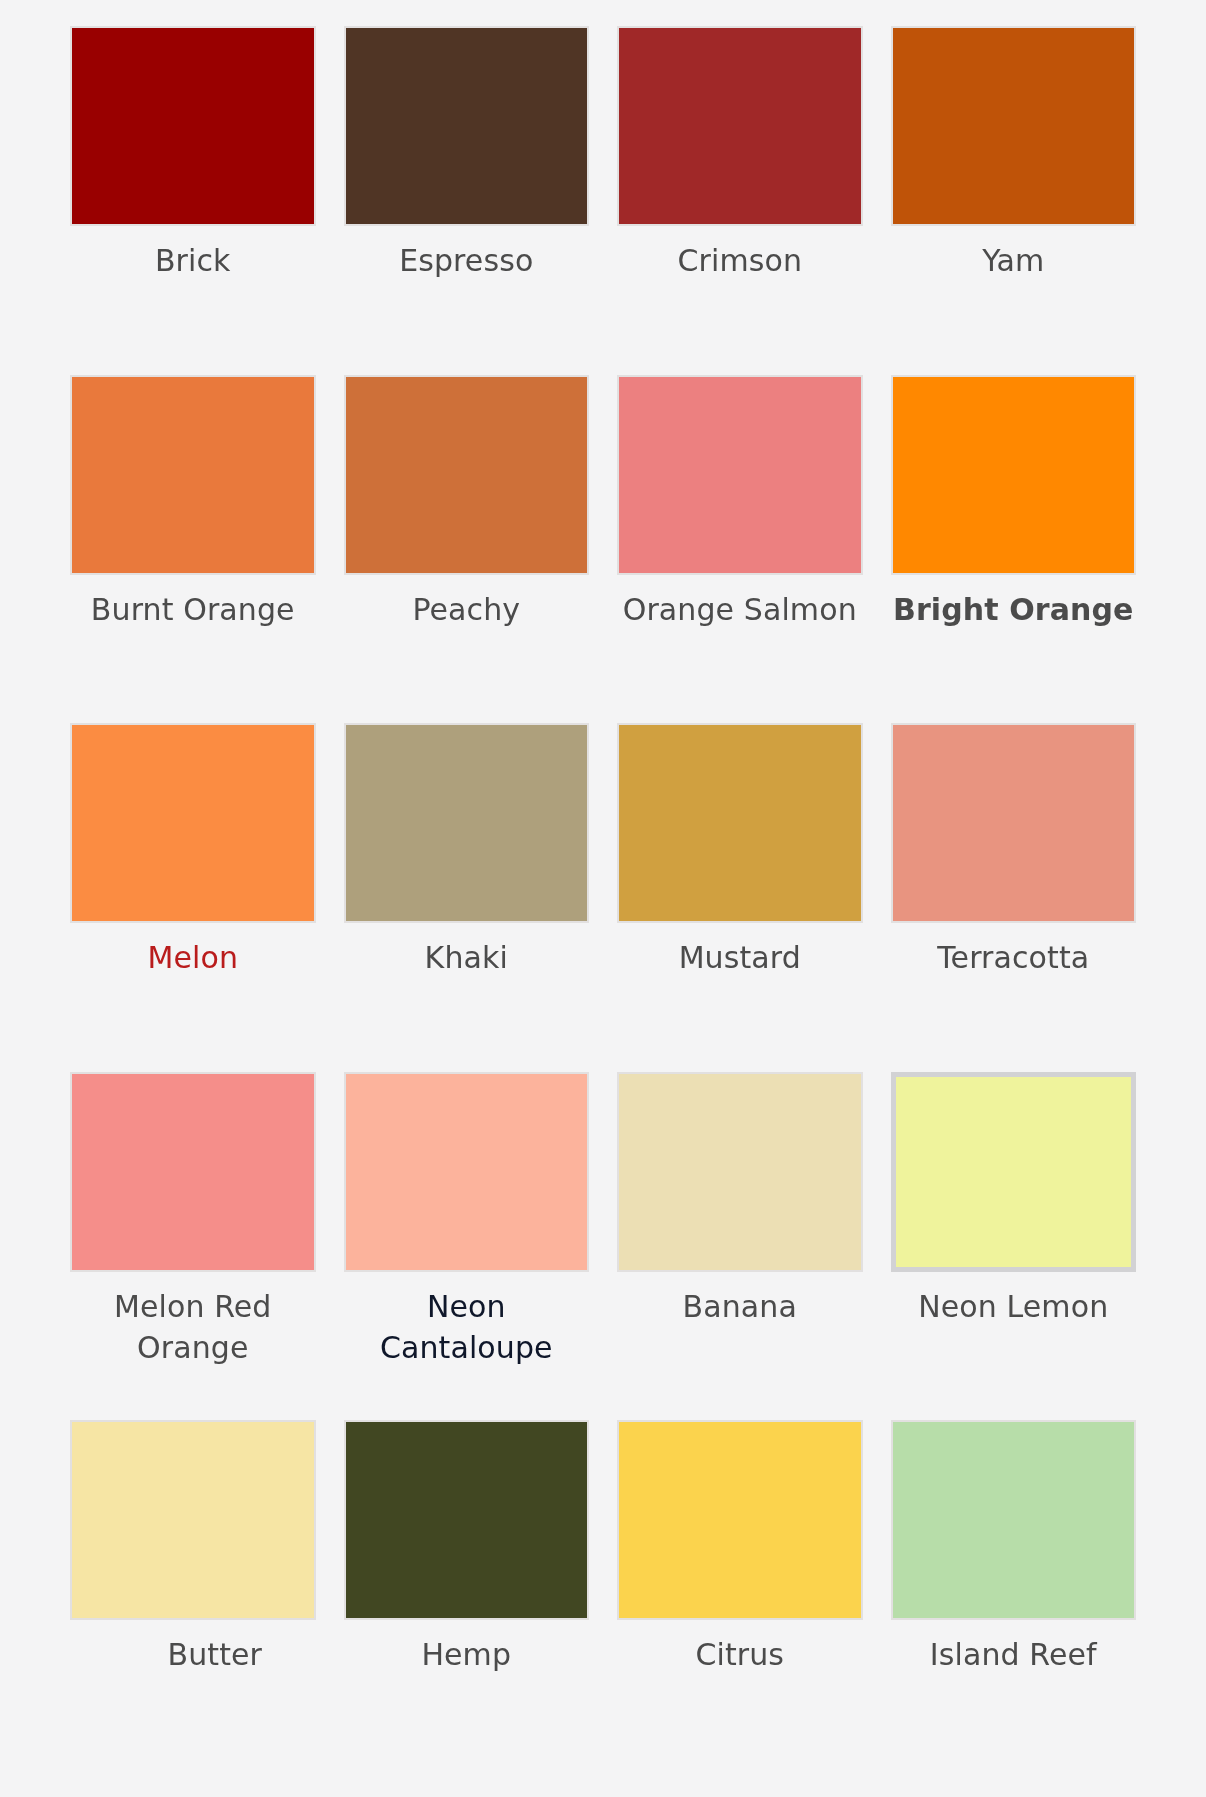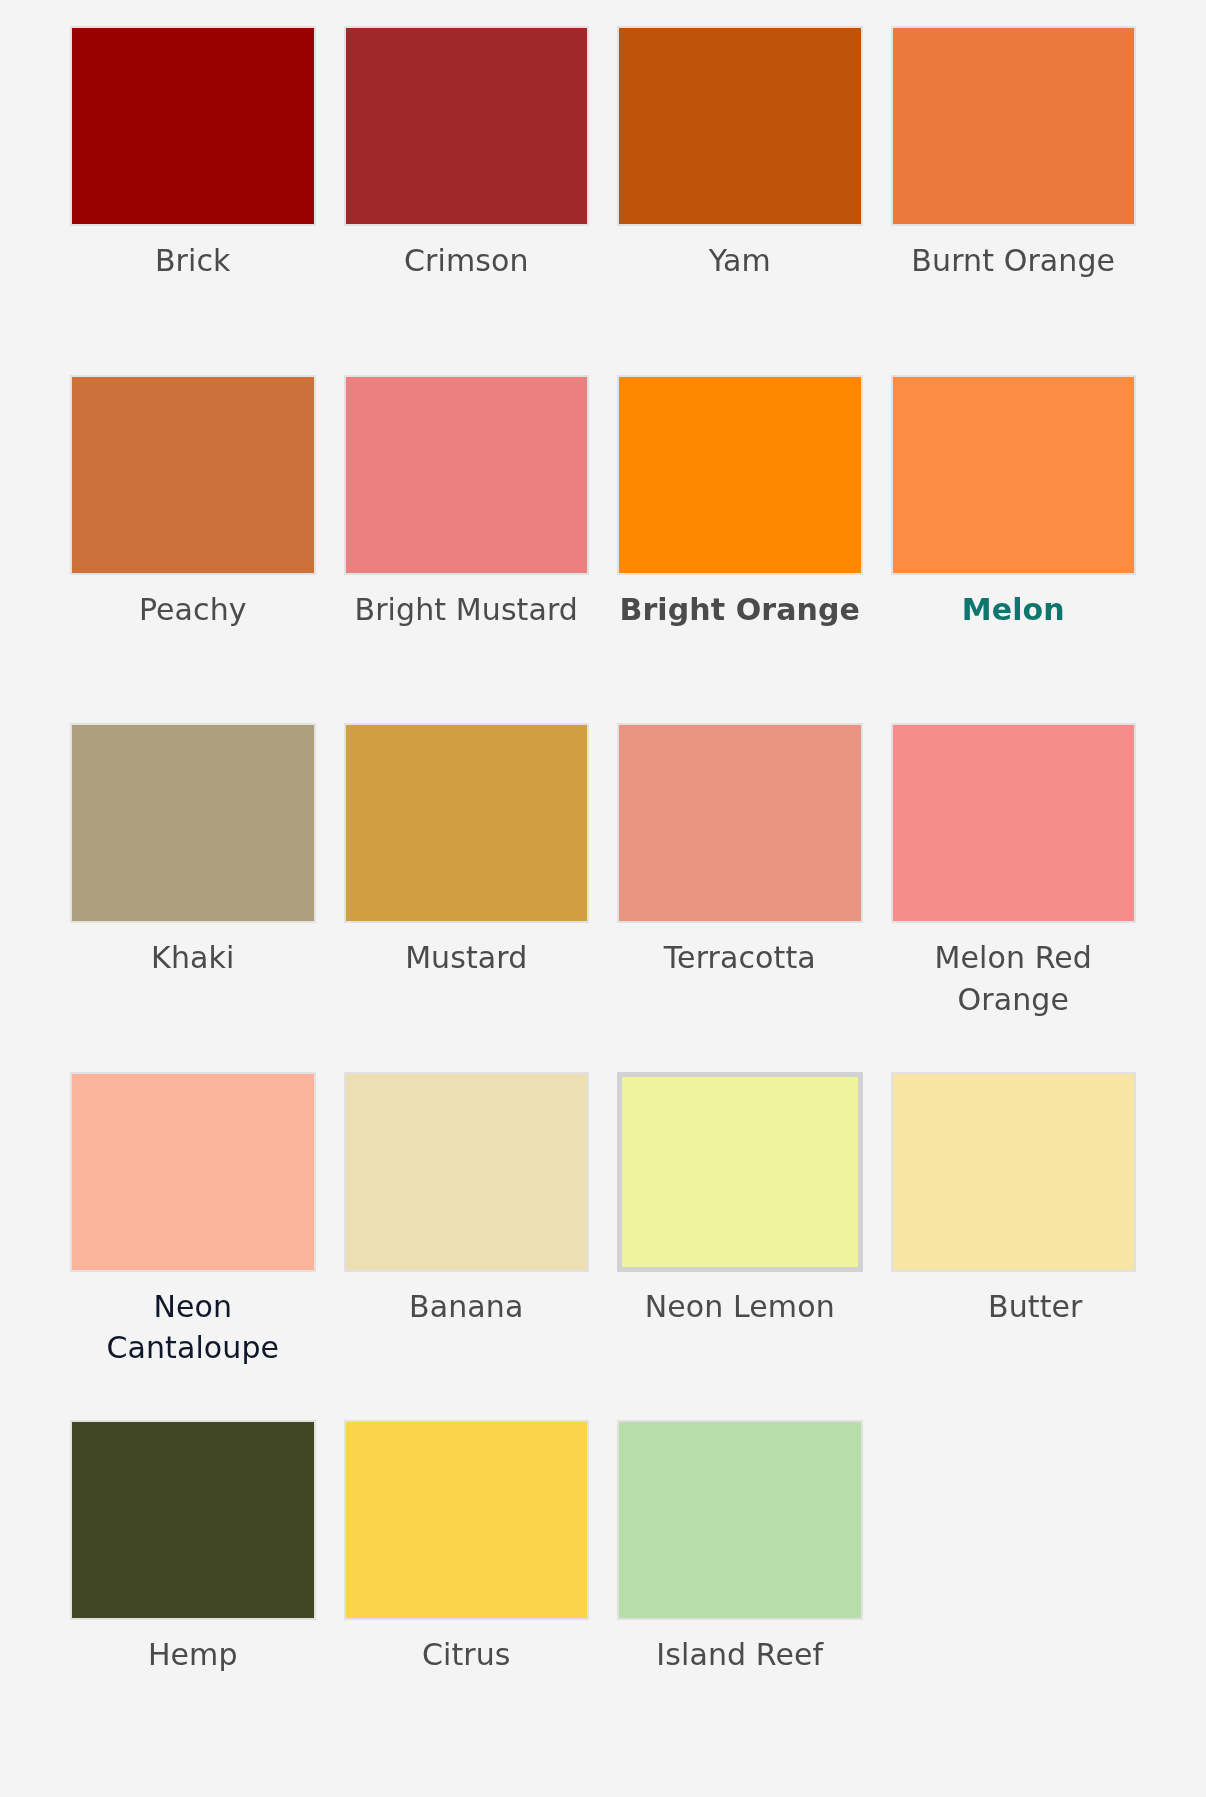--- a/index.html
+++ b/index.html
@@ -61,46 +61,50 @@
 </style>
 </head>
 <body>
 
 <div id="palette-grid" style="background: rgb(244, 244, 245);">
     <div class="swatch-cell">
       <div class="swatch-chip" style="background-color: rgb(153, 0, 0); border-color: rgb(226, 224, 224);"></div>
       <div class="swatch-label" style="color: rgb(75, 75, 75);">Brick</div>
     </div>
     <div class="swatch-cell">
+      <div class="swatch-chip" style="background-color: rgb(80, 53, 37); border-color: rgb(226, 224, 224);"></div>
+      <div class="swatch-label" style="color: rgb(75, 75, 75);">Espresso</div>
+    </div>
+    <div class="swatch-cell">
       <div class="swatch-chip" style="background-color: rgb(160, 40, 40); border-color: rgb(226, 224, 224);"></div>
       <div class="swatch-label" style="color: rgb(75, 75, 75);">Crimson</div>
     </div>
     <div class="swatch-cell">
       <div class="swatch-chip" style="background-color: rgb(191, 83, 8); border-color: rgb(226, 224, 224);"></div>
       <div class="swatch-label" style="color: rgb(75, 75, 75);">Yam</div>
     </div>
     <div class="swatch-cell">
       <div class="swatch-chip" style="background-color: rgb(233, 121, 60); border-color: rgb(226, 224, 224);"></div>
       <div class="swatch-label" style="color: rgb(75, 75, 75);">Burnt Orange</div>
     </div>
     <div class="swatch-cell">
       <div class="swatch-chip" style="background-color: rgb(206, 112, 57); border-color: rgb(226, 224, 224);"></div>
       <div class="swatch-label" style="color: rgb(75, 75, 75);">Peachy</div>
     </div>
     <div class="swatch-cell">
       <div class="swatch-chip" style="background-color: rgb(236, 128, 128); border-color: rgb(226, 224, 224);"></div>
-      <div class="swatch-label" style="color: rgb(75, 75, 75);">Bright Mustard</div>
+      <div class="swatch-label" style="color: rgb(75, 75, 75);">Orange Salmon</div>
     </div>
     <div class="swatch-cell">
       <div class="swatch-chip" style="background-color: rgb(255, 136, 0); border-color: rgb(226, 224, 224);"></div>
       <div class="swatch-label" style="color: rgb(75, 75, 75); font-weight: bold;">Bright Orange</div>
     </div>
     <div class="swatch-cell">
       <div class="swatch-chip" style="background-color: rgb(251, 140, 66); border-color: rgb(226, 224, 224);"></div>
-      <div class="swatch-label" style="color: #0f766e; font-weight: bold;">Melon</div>
+      <div class="swatch-label" style="color: #b91c1c;">Melon</div>
     </div>
     <div class="swatch-cell">
       <div class="swatch-chip" style="background-color: rgb(174, 160, 124); border-color: rgb(226, 224, 224);"></div>
       <div class="swatch-label" style="color: rgb(75, 75, 75);">Khaki</div>
     </div>
     <div class="swatch-cell">
       <div class="swatch-chip" style="background-color: rgb(208, 160, 64); border-color: rgb(226, 224, 224);"></div>
       <div class="swatch-label" style="color: rgb(75, 75, 75);">Mustard</div>
     </div>
     <div class="swatch-cell">

